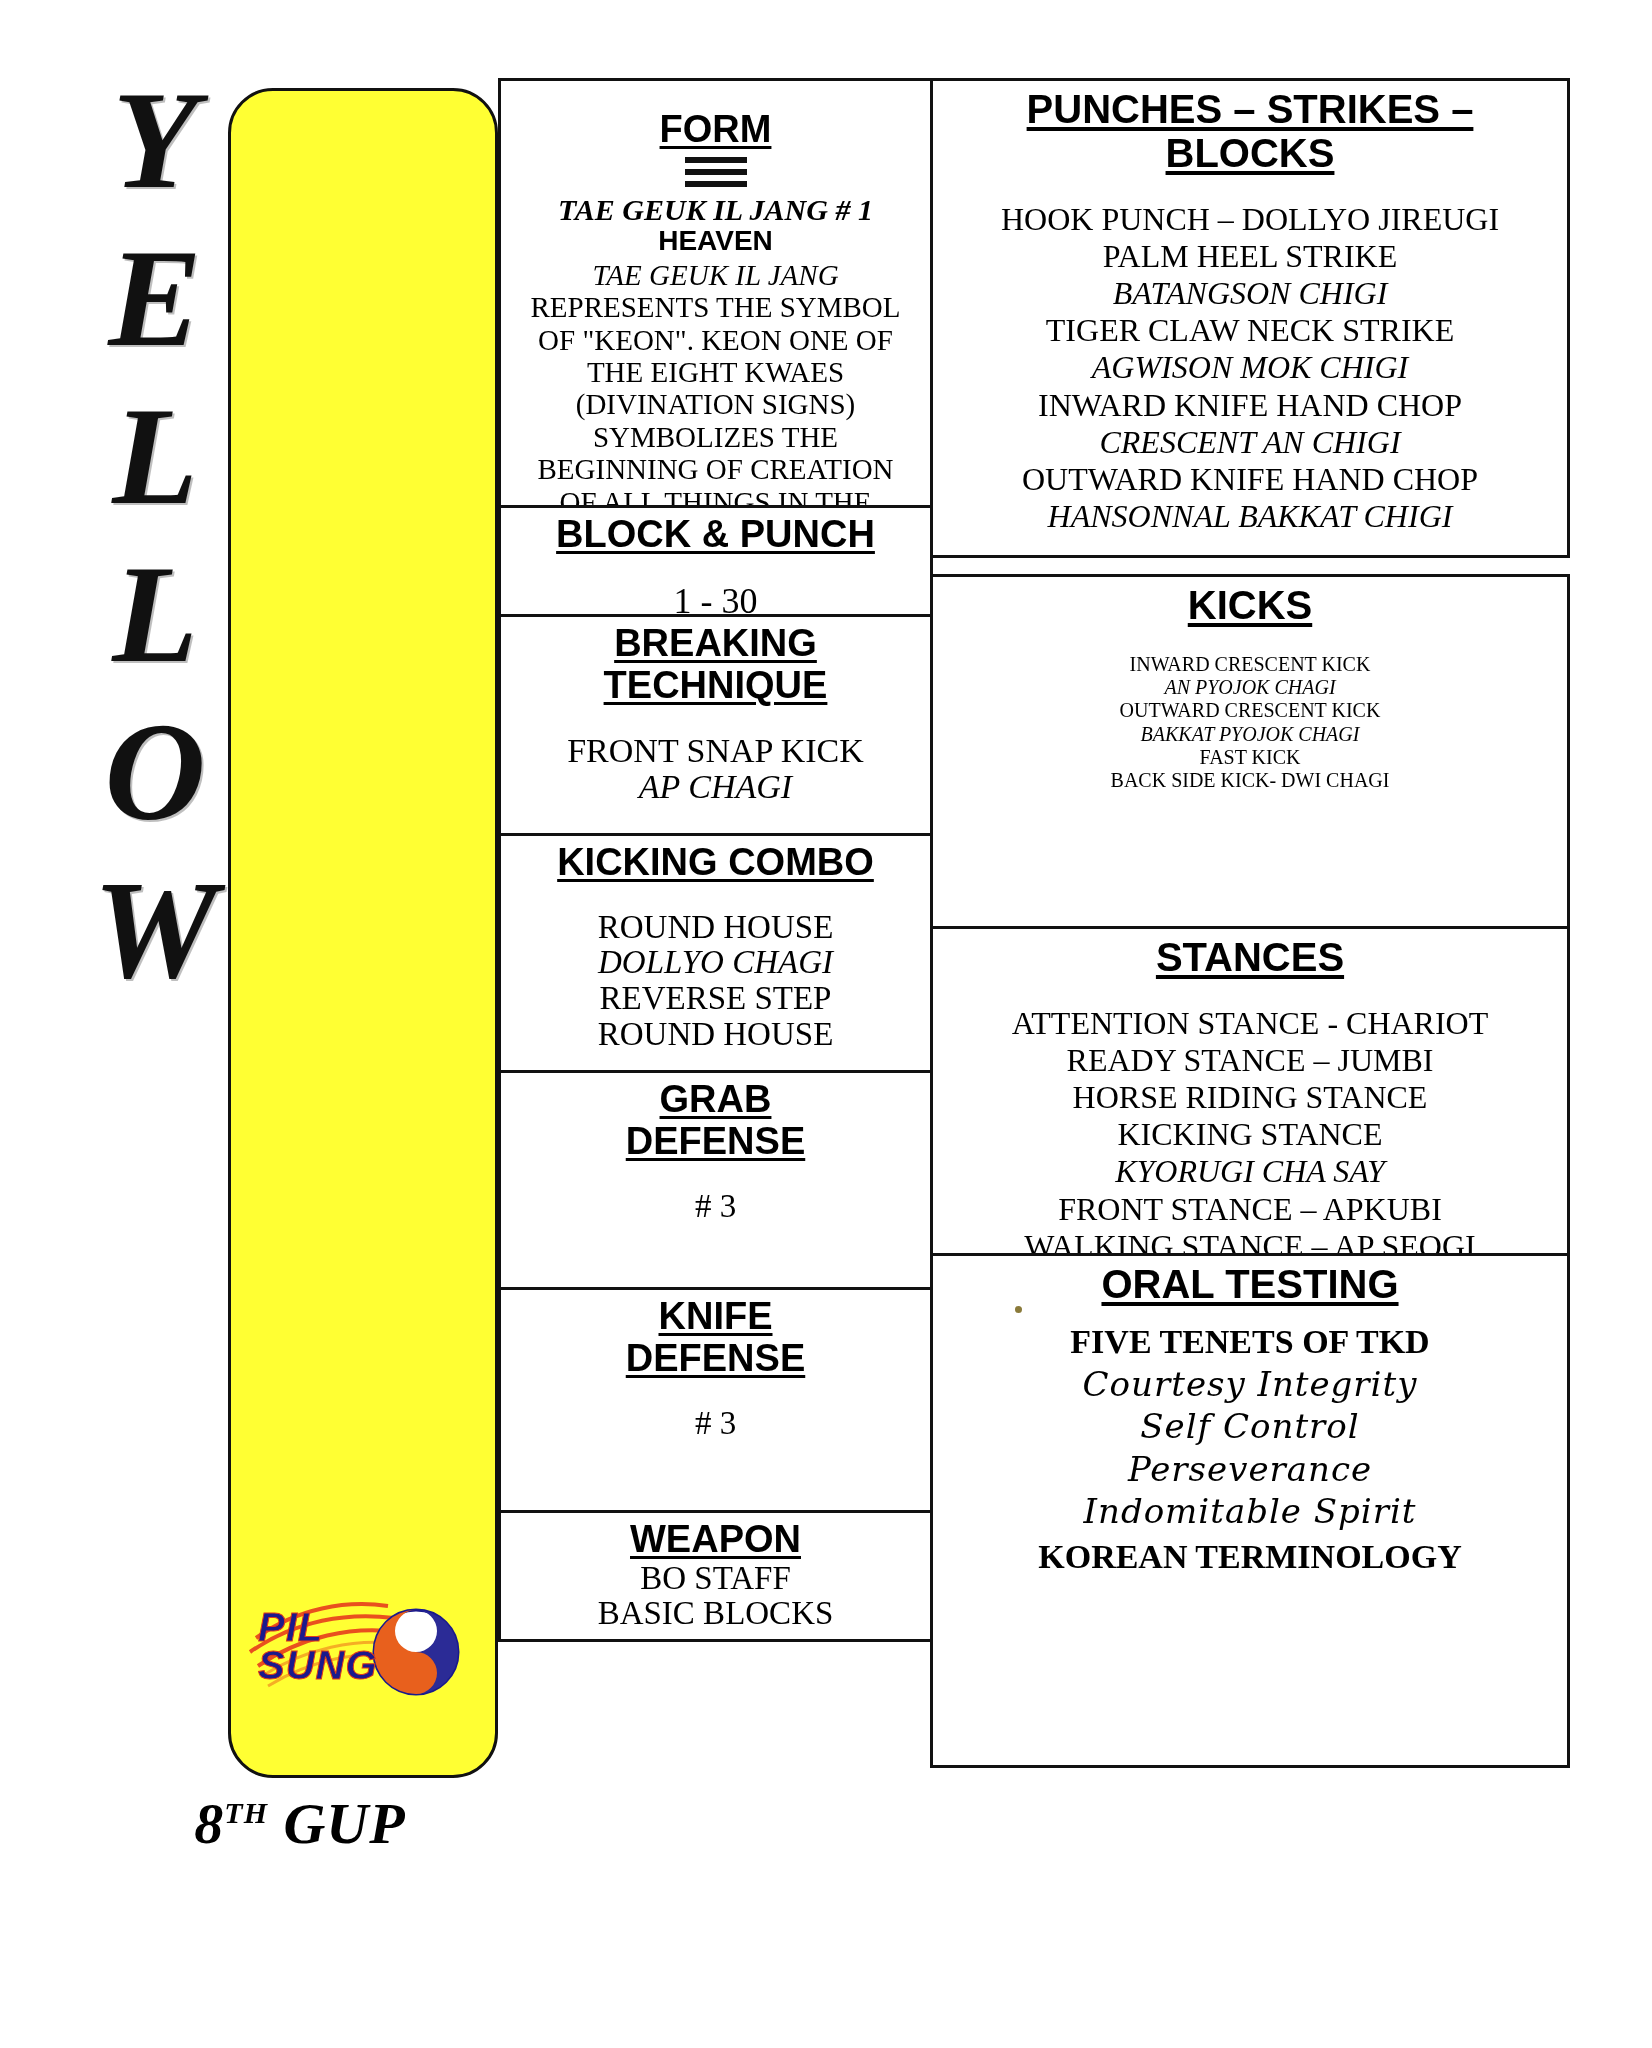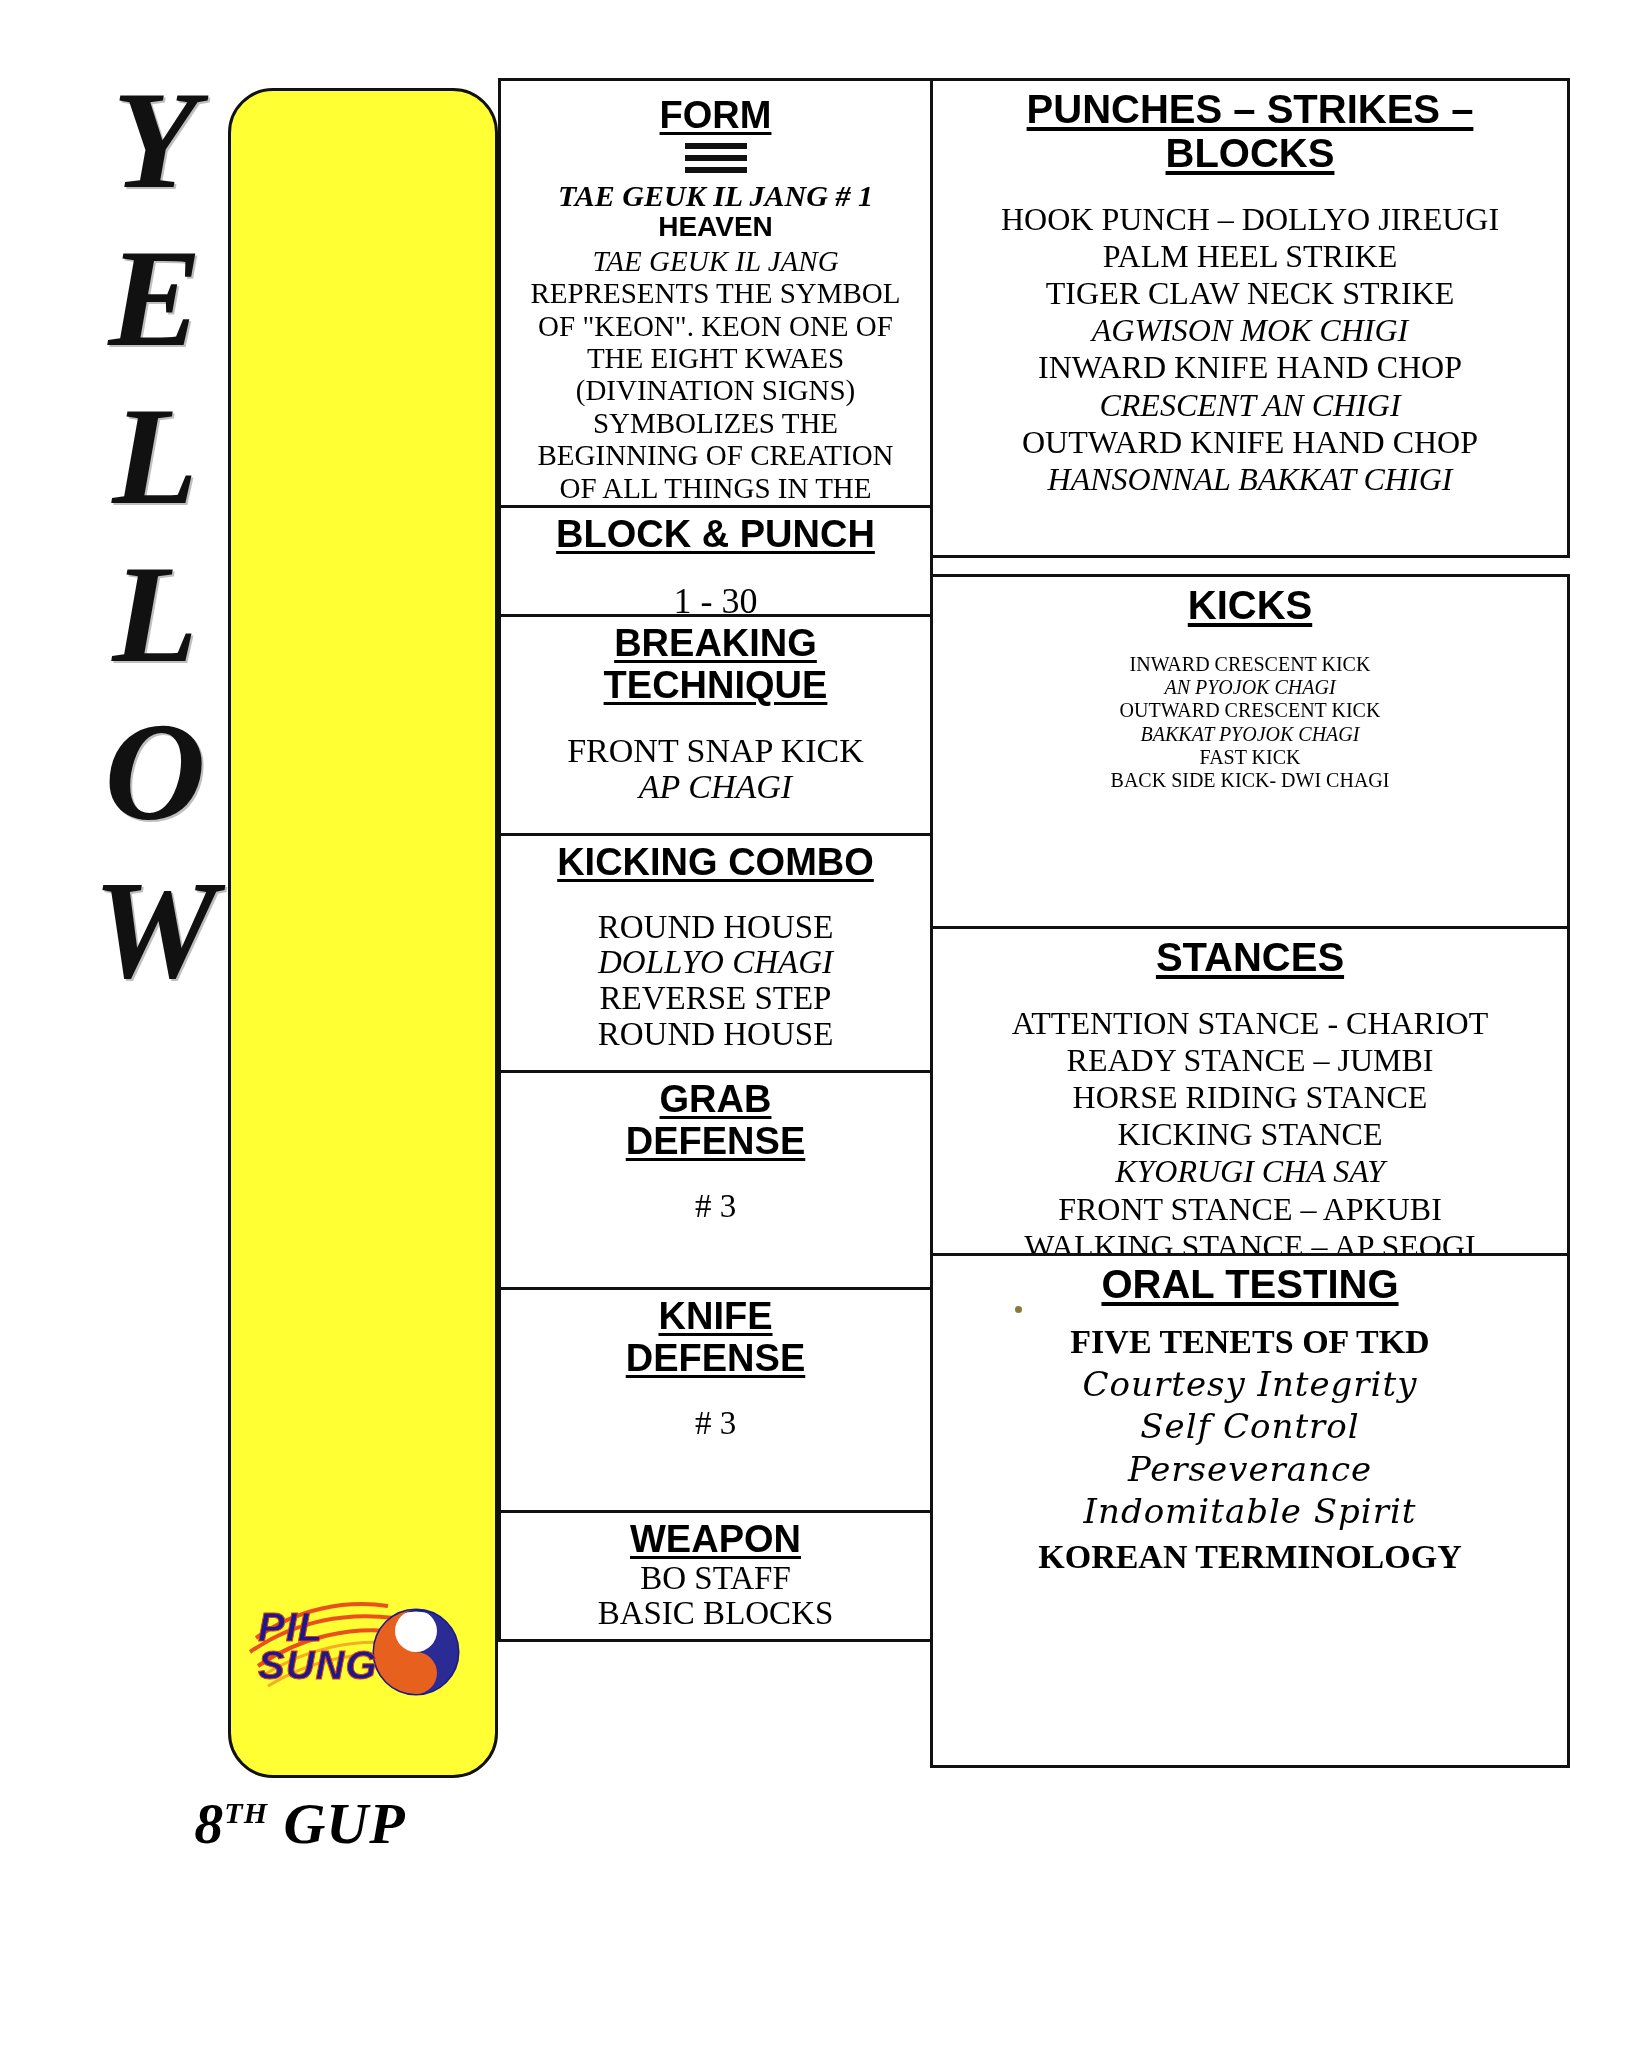--- a/index.html
+++ b/index.html
@@ -139,21 +139,21 @@
     font-size: 40px;
   }
   .body-txt {
     font-family: "Liberation Serif", serif;
     font-size: 31px;
     line-height: 1.08;
   }
   .ital { font-style: italic; }
 
   
-  #cell-form { height: 430px; padding-top: 14px; }
+  #cell-form { height: 430px; padding-top: 28px; }
   #form-trigram {
     margin: 6px auto 4px auto;
     width: 62px;
   }
   #form-trigram div {
     height: 6px;
     background: #111;
     margin-bottom: 6px;
   }
   #form-name {
@@ -343,20 +343,21 @@
     </div>
 
     <div class="col col-right">
 
       <div class="cell" id="cell-punches">
         <div class="hd hd-lg">PUNCHES – STRIKES – BLOCKS</div>
         <div class="spacer-md"></div>
         <div class="body-txt punch-list">
           <span class="list-line">HOOK PUNCH – DOLLYO JIREUGI</span>
           <span class="list-line">PALM HEEL STRIKE</span>
+          <span class="list-line ital">BATANGSON CHIGI</span>
           <span class="list-line">TIGER CLAW NECK STRIKE</span>
           <span class="list-line ital">AGWISON MOK CHIGI</span>
           <span class="list-line">INWARD KNIFE HAND CHOP</span>
           <span class="list-line ital">CRESCENT AN CHIGI</span>
           <span class="list-line">OUTWARD KNIFE HAND CHOP</span>
           <span class="list-line ital">HANSONNAL BAKKAT CHIGI</span>
         </div>
       </div>
 
       <div class="cell" id="cell-kicks">

